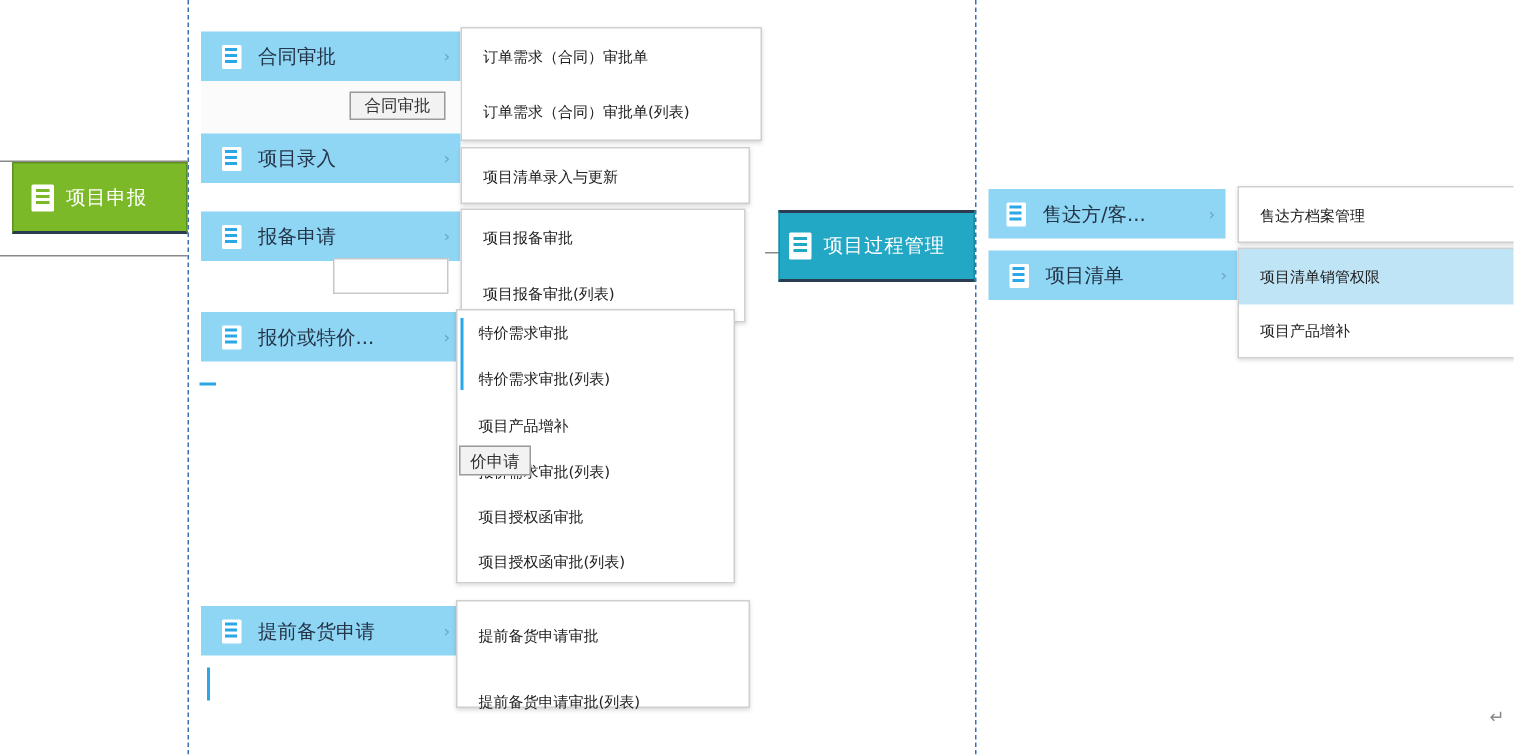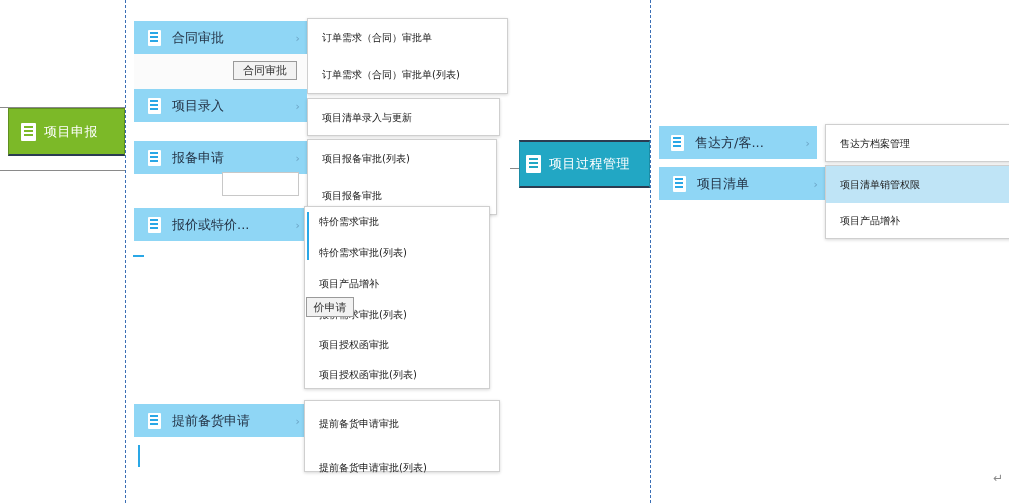--- a/index.html
+++ b/index.html
@@ -139,22 +139,22 @@
   <div class="flyout" style="left:307px;top:98px;width:193px;height:38px;">
     <div class="item">项目清单录入与更新</div>
   </div>
 
   <div class="menu-row" style="left:134px;top:141px;width:173px;">
     <span class="doc-ico"></span>
     <span>报备申请</span>
     <span class="chev">›</span>
   </div>
   <div class="flyout" style="left:307px;top:139px;width:190px;height:76px;">
+    <div class="item">项目报备审批</div>
     <div class="item">项目报备审批(列表)</div>
-    <div class="item">项目报备审批</div>
   </div>
 
   <div style="position:absolute;left:222px;top:172px;width:75px;height:22px;border:1px solid #c8c8c8;background:#ffffff;"></div>
 
   <div class="menu-row" style="left:134px;top:208px;width:173px;">
     <span class="doc-ico"></span>
     <span>报价或特价...</span>
     <span class="chev">›</span>
   </div>
   <div class="flyout" style="left:304px;top:206px;width:186px;height:183px;">

